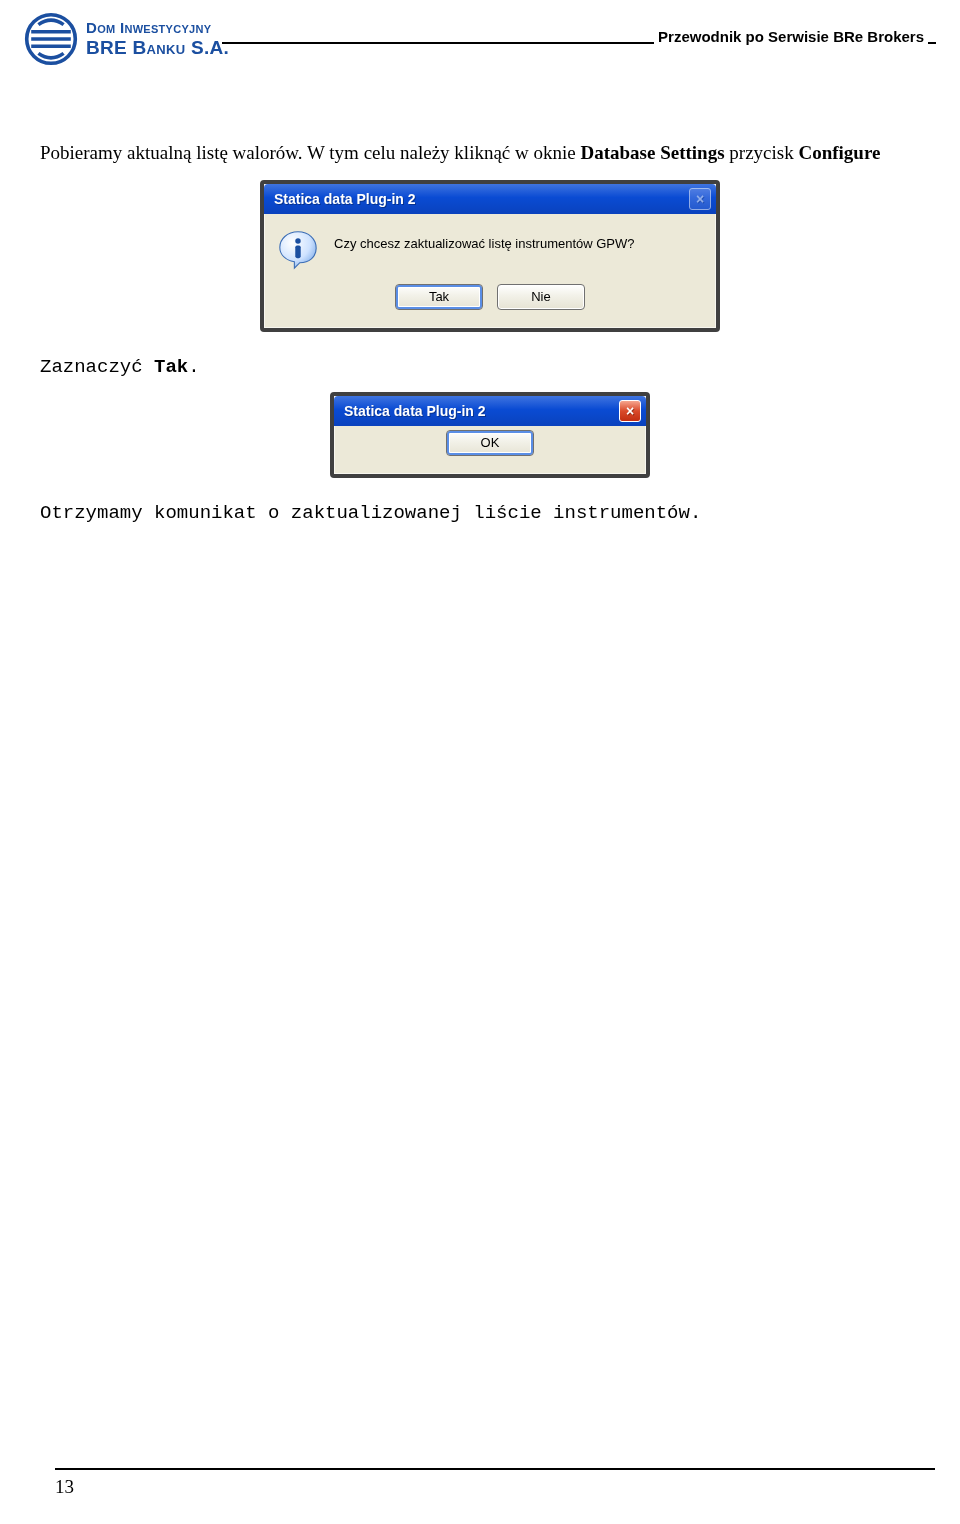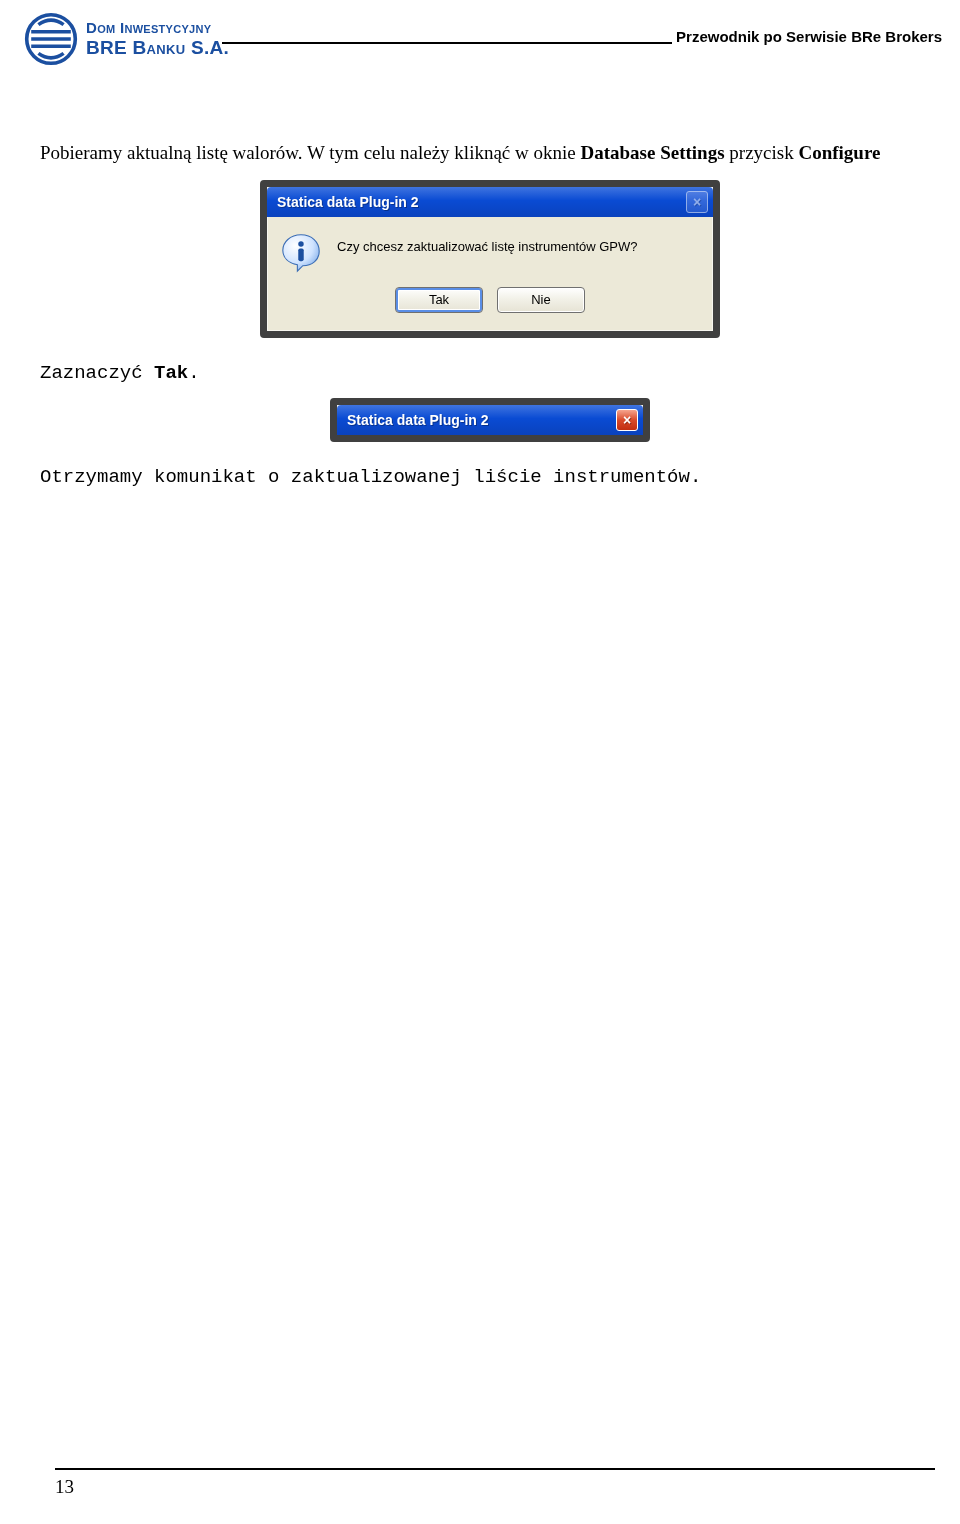--- a/index.html
+++ b/index.html
@@ -44,21 +44,21 @@
   .logo-text .line2 { font-size: 19px; }
   .header-rule {
     border: none;
     border-top: 2px solid #000;
     margin: 0;
     margin-left: 198px;
     margin-top: 22px;
   }
   .header-title {
     position: absolute;
-    right: 14px;
+    right: 32px;
     top: 28px;
     background: #fff;
     padding: 0 4px;
     font-family: Arial, Helvetica, sans-serif;
     font-weight: 700;
     font-size: 15px;
   }
 
   .content {
     padding: 60px 20px 0 40px;
@@ -67,21 +67,21 @@
   .para {
     text-align: justify;
     line-height: 1.35;
     margin: 0 0 14px 0;
   }
   .bold { font-weight: 700; }
 
   
   .dialog {
     margin: 14px auto 24px auto;
-    border: 7px solid #404040;
+    border: 4px solid #404040;
     background: #ece9d8;
     border-radius: 4px;
     box-shadow: 0 0 0 1px rgba(255,255,255,0.6) inset;
     font-family: Tahoma, Arial, sans-serif;
     font-size: 13px;
     color: #000;
   }
   .titlebar {
     background: linear-gradient(to bottom, #3f74e0 0%, #0a4bd3 45%, #0a42bd 100%);
     color: #fff;
@@ -241,20 +241,23 @@
     <span>Zaznaczyć </span><span class="bold">Tak</span><span>.</span>
   </p>
 
   <div class="dialog d2">
     <div class="titlebar">
       <span>Statica data Plug-in 2</span>
       <div class="close-btn">
         <span class="close-x">×</span>
       </div>
     </div>
+    <div class="dlg-buttons">
+      <div class="xp-button default">OK</div>
+    </div>
   </div>
 
   <p class="caption">Otrzymamy komunikat o zaktualizowanej liście instrumentów.</p>
 
 </div>
 
 <div class="footer-wrap">
   <hr class="footer-rule">
   <div class="page-num">13</div>
 </div>

